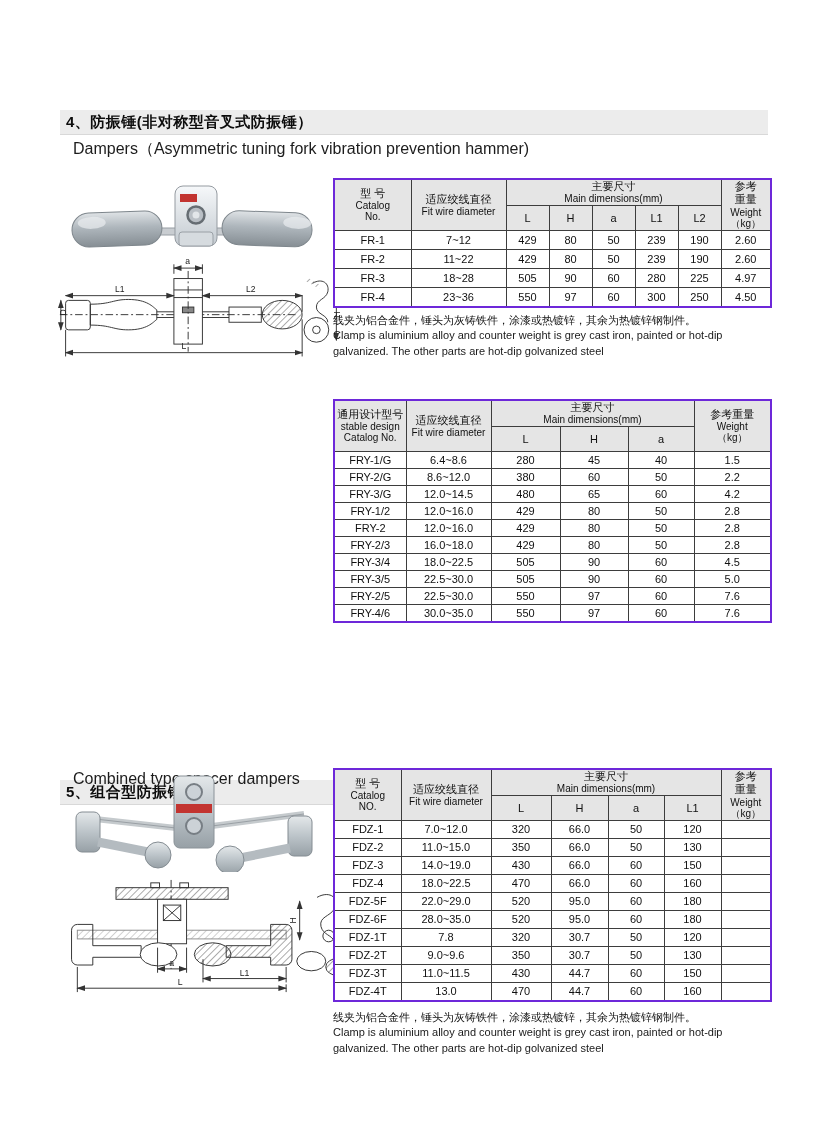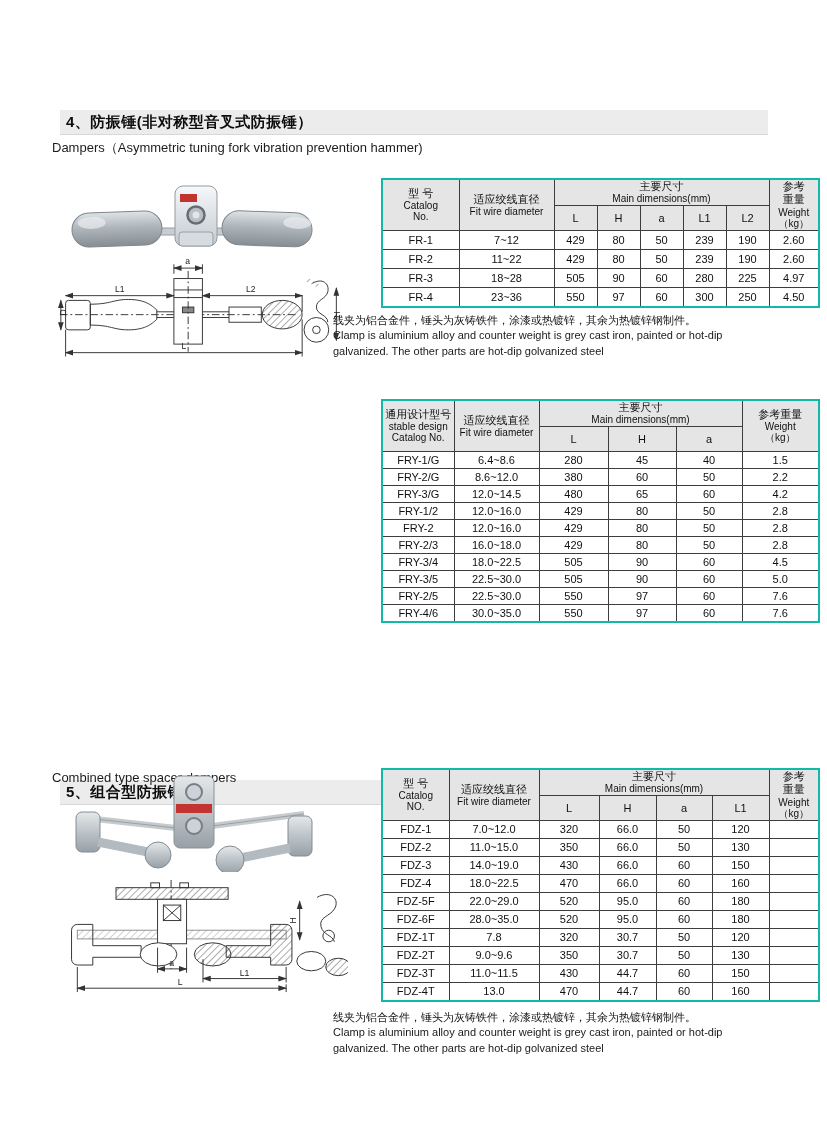--- a/index.html
+++ b/index.html
@@ -3,25 +3,25 @@
 <meta charset="utf-8">
 <style>
   html,body { margin:0; padding:0; }
   body { background:#ffffff; font-family:"Liberation Sans","DejaVu Sans",sans-serif; }
   .page { position:relative; width:827px; height:1122px; background:#fff; overflow:hidden; color:#111; }
 
   .section-band { position:absolute; left:60px; width:708px; height:24px;
     background:var(--band-bg,#ececec); border-bottom:1px solid #d8d8d8;
     display:flex; align-items:center; }
   .section-band .band-title { font-size:15px; font-weight:bold; color:#0d0d0d; padding-left:6px; letter-spacing:.5px; }
-  .section-sub { position:absolute; left:52px; font-size:13px; color:#1c1c1c; }
+  .section-sub { position:absolute; left:73px; font-size:16px; color:#1c1c1c; }
 
   .cat-table { position:absolute; border-collapse:collapse; table-layout:fixed; background:#fff; }
   .cat-table th, .cat-table td { border:1px solid #3d3d3d; text-align:center; padding:0 2px; color:#101010; overflow:hidden; }
-  .cat-table { border:2px solid #14b8a6;margin-left:48px; }
+  .cat-table { border:2px solid #6d28d9; }
   .cat-table th { background:var(--th-bg,#e5e5e5); font-weight:normal; }
   .cat-table .zh { font-size:11px; display:block; line-height:1.2; }
   .cat-table .en { font-size:10px; display:block; line-height:1.15; }
   .cat-table td { font-size:11px; }
   .t1 td { height:18px; }
   .t2 td { height:16px; }
   .t3 td { height:17px; }
   .dimrow th { height:24px; font-size:11px; }
 
   .note { position:absolute; left:333px; width:443px; line-height:1.4; }

